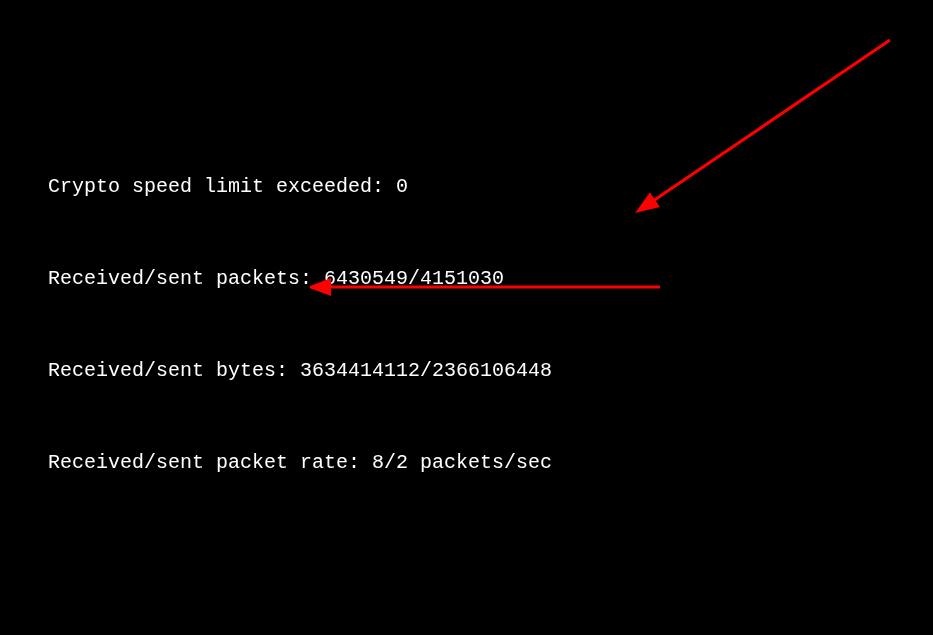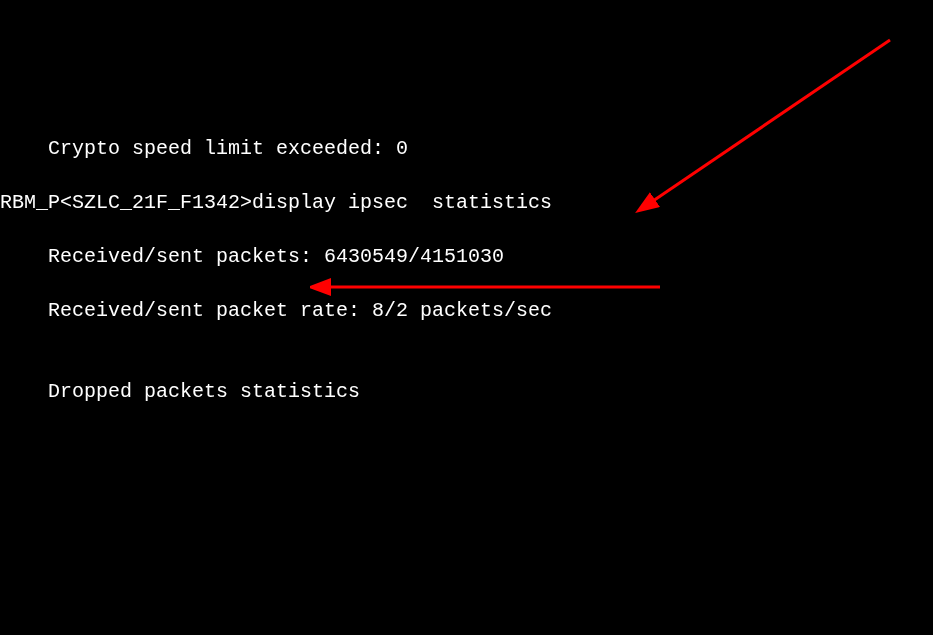--- a/index.html
+++ b/index.html
@@ -18,42 +18,42 @@
       height: 635px;
       position: relative;
       padding: 0;
       line-height: 27px;
     }
     .terminal {
       padding: 0;
     }
     .line {
       white-space: pre;
+      margin-top: 38px;
     }
     .arrow-diag {
       position: absolute;
       pointer-events: none;
     }
     .arrow-horiz {
       position: absolute;
       pointer-events: none;
     }
   </style>
 </head>
 <body>
 
 
 
 <div class="terminal">
 <div class="line">    Crypto speed limit exceeded: 0</div>
-<div class="line"><span>RBM_P&lt;SZLC_21F_F1342&gt;</span><span>display ipsec  statistics</span></div>
 <div class="line">    Received/sent packets: 6430549/4151030</div>
+<div class="line">    Received/sent bytes: 3634414112/2366106448</div>
 <div class="line">    Received/sent packet rate: 8/2 packets/sec</div>
 <div class="line"></div>
-<div class="line">    Dropped packets statistics</div>
 
 
 
 
 
 
 
 
 
 

